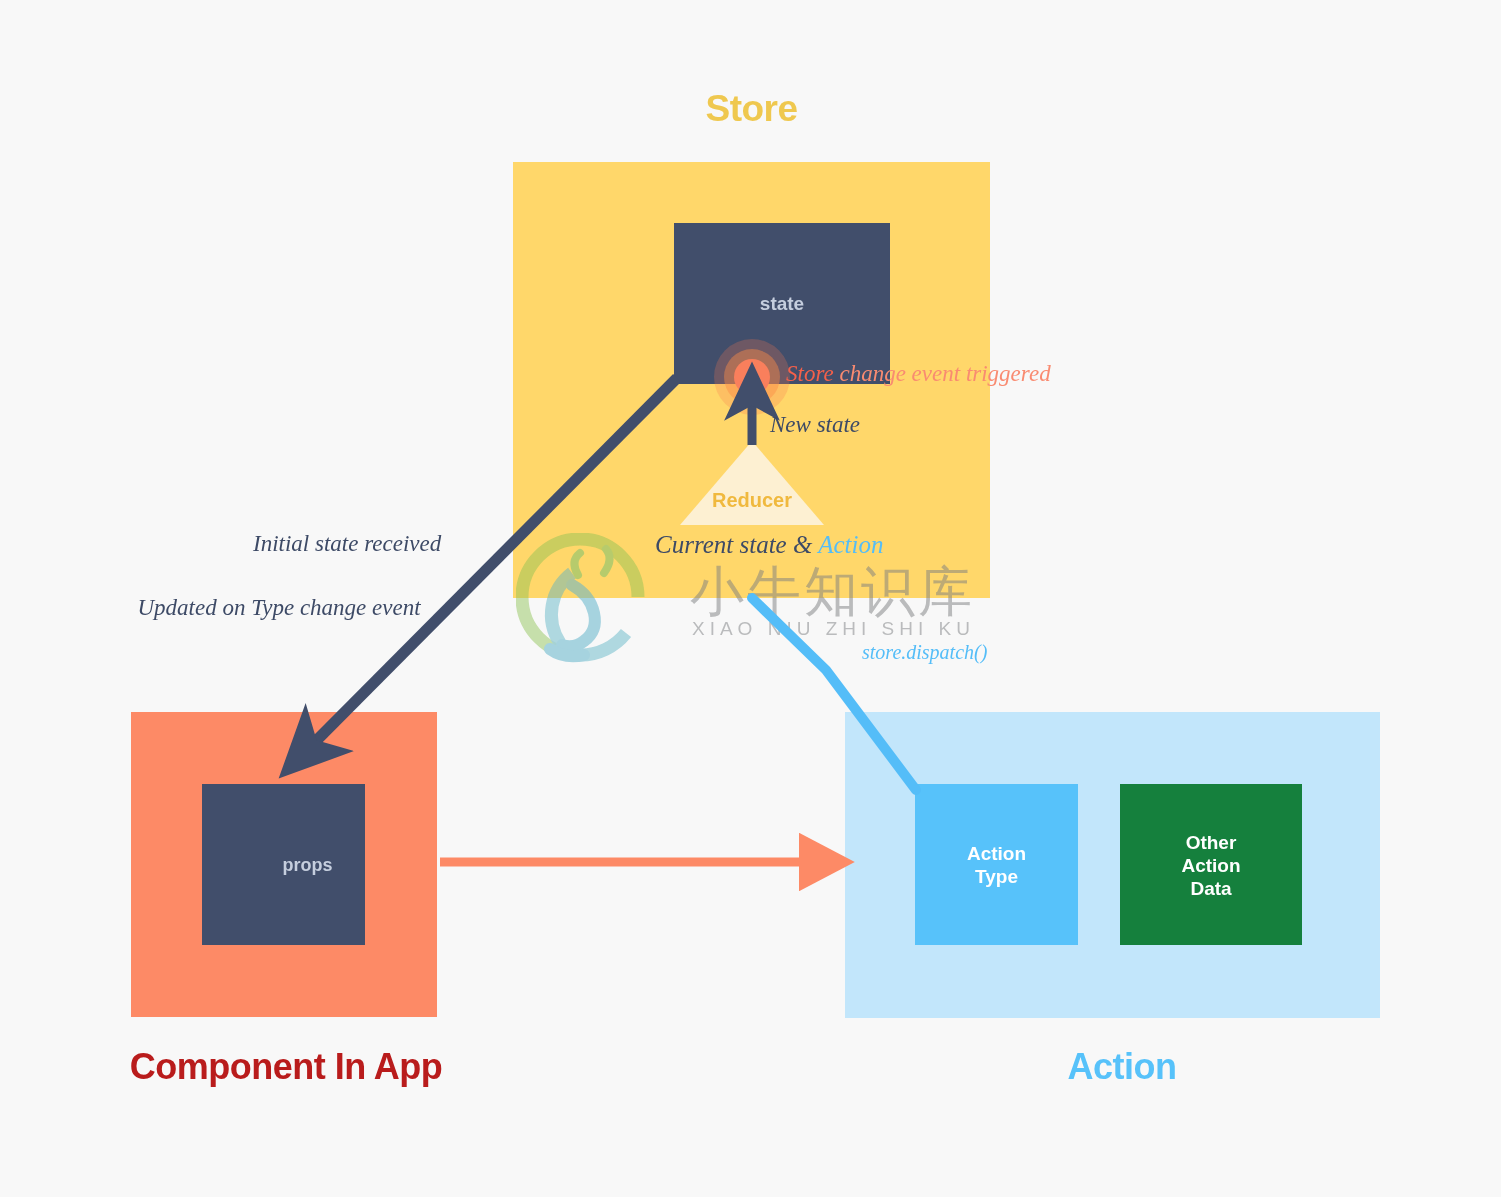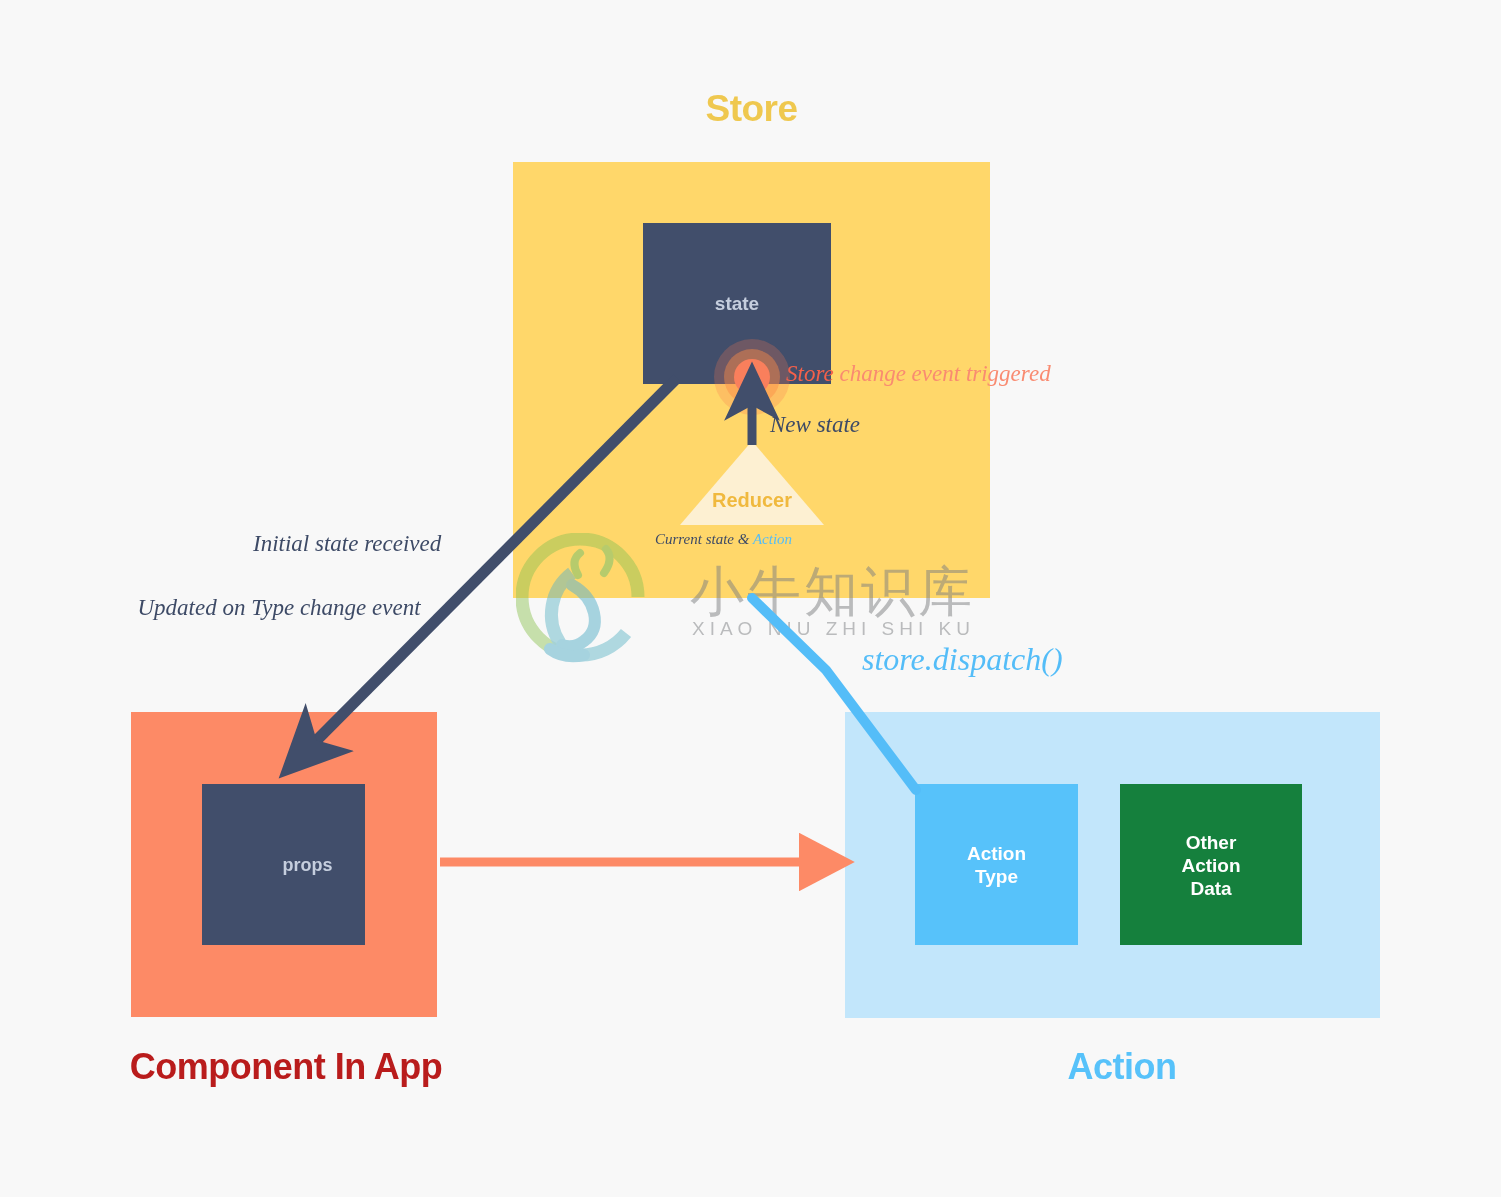--- a/index.html
+++ b/index.html
@@ -32,23 +32,24 @@
     font-weight: bold;
     color: #efc84f;
     letter-spacing: -0.5px;
   }
   #store-box {
     left: 513px; top: 162px;
     width: 477px; height: 436px;
     background: #ffd76a;
   }
   #state-box {
-    left: 643px; top: 223px;
-    width: 188px; height: 161px;
+    left: 674px; top: 223px;
+    width: 168px; height: 161px;
     background: #414e6b;
+    padding-left: 48px;
   }
   #state-label {
     position: absolute;
     left: 0; top: 50%;
     transform: translateY(-50%);
     width: 100%;
     text-align: center;
     color: #c5cede;
     font-size: 19px;
     font-weight: bold;
@@ -95,21 +96,21 @@
   #store-change-label {
     left: 786px; top: 361px;
     font-size: 23px;
     white-space: nowrap;
   }
   #store-change-label .kw { color: #f4604a; }
   #store-change-label .rest { color: #f98b71; text-align: center; }
 
   #current-state-label {
     left: 655px; top: 531px;
-    font-size: 15px;
+    font-size: 25px;
     color: #3d4a66;
     white-space: nowrap;
   }
   #current-state-label .act { color: #54bdf8; }
 
   #initial-state-label {
     left: 253px; top: 531px;
     font-size: 23px;
     color: #3d4a66;
     white-space: nowrap;
@@ -117,21 +118,21 @@
   #updated-label {
     left: 133px; top: 592px;
     width: 292px;
     text-align: center;
     font-size: 23px;
     line-height: 31px;
     color: #3d4a66;
   }
   #dispatch-label {
     left: 862px; top: 641px;
-    font-size: 32px;
+    font-size: 20px;
     color: #54bdf8;
     white-space: nowrap;
   }
   #some-action-label {
     left: 510px; top: 883px;
     width: 280px;
     text-align: center;
     font-size: 23px;
     line-height: 31px;
     color: #f98b71;

